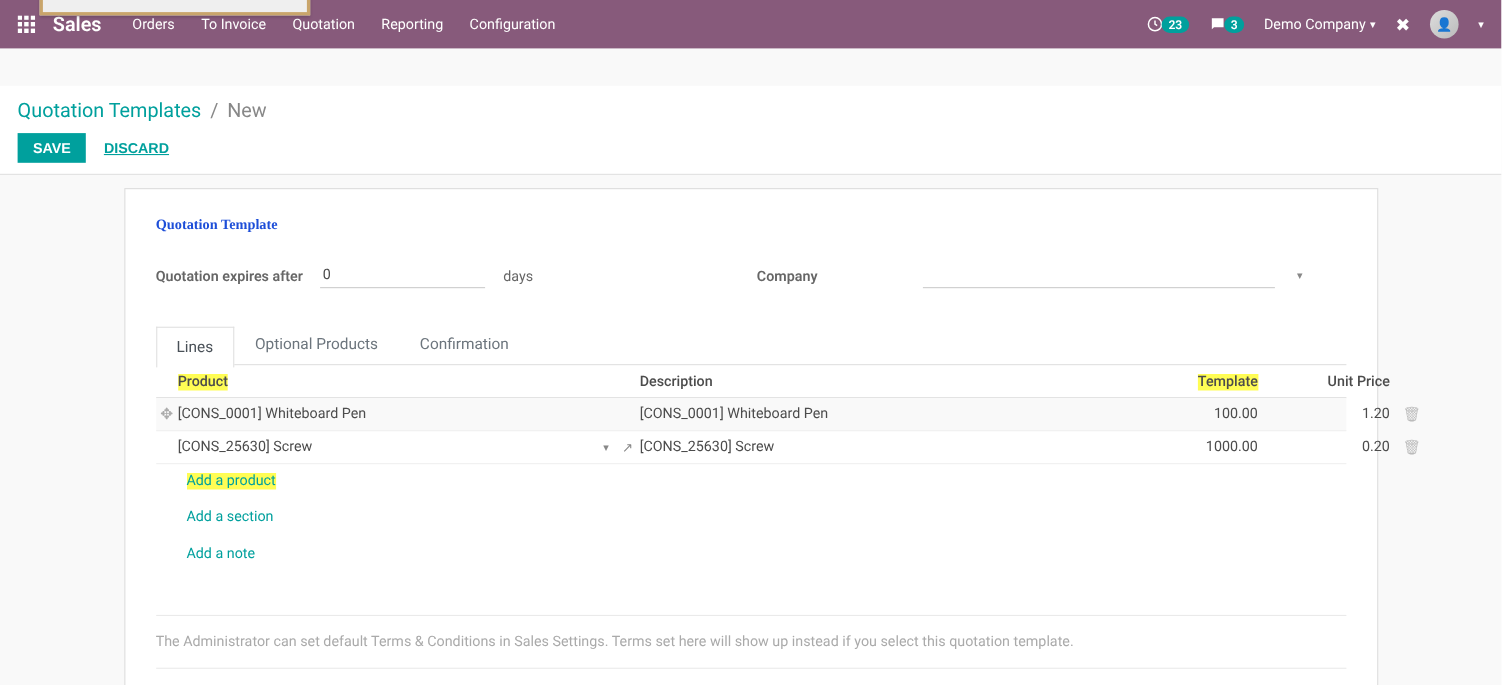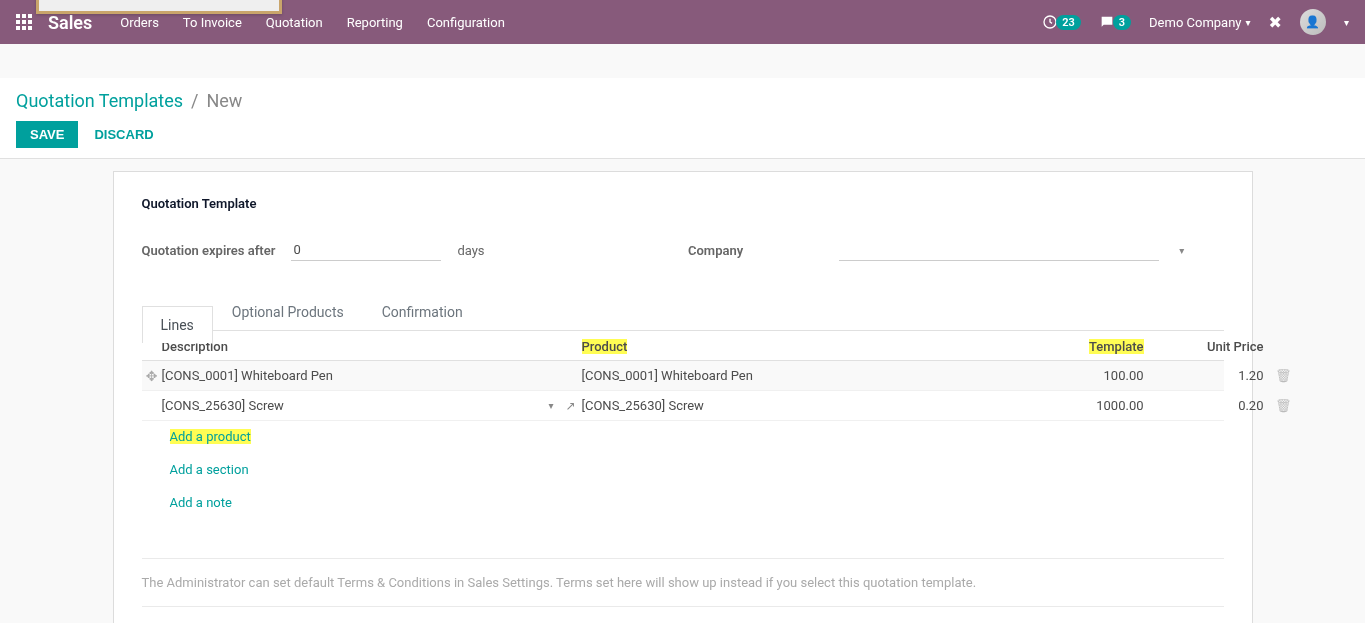--- a/index.html
+++ b/index.html
@@ -68,29 +68,29 @@
     .breadcrumb .bc-sep { color: #888; }
     .breadcrumb .bc-cur { color: #888; }
     .btn-row { display:flex; gap:16px; align-items:center; }
     .btn-save {
       background:#00a09d; color:#fff; border:none;
       padding: 6px 14px; font-size:13px; font-weight:600;
       cursor:pointer; text-transform:uppercase;
     }
     .btn-discard {
       background:none; border:none; color:#00a09d;
-      font-size:13px; font-weight:600; cursor:pointer; text-transform:uppercase;
+      font-size:13px; font-weight:600; cursor:pointer; text-transform:uppercase;text-decoration:underline;
     }
     .sheet-wrap { display:flex; justify-content:center; padding: 12px 0 30px 0;}
     .sheet {
       background:#fff; border:1px solid #dcdcdc;
       width: 1140px; padding: 24px 28px 20px 28px;
     }
     .field-label { color:#666; font-size:13px; }
-    .oe-title-label { font-weight:600; color:#0f172a; }
+    .oe-title-label { font-weight:600; color:#1d4ed8;font-family:Liberation Serif, serif; }
     .oe-title-input {
       width: 640px;
       font-size: 30px;
       border: none;
       border-bottom: 1px solid #bbb;
       padding: 2px 2px 4px 2px;
       outline:none;
       color:#4c4c4c;
       margin-top:2px;
     }
@@ -105,21 +105,21 @@
     }
     .company-input {
       border:none; border-bottom:1px solid #ccc;
       width: 320px; font-size:13px; padding:3px 2px; outline:none;
     }
     .days-label { color:#666; }
     .dropdown-caret { color:#888; font-size:10px; margin-left:4px; cursor:pointer;}
 
     .tabs { margin-top: 32px; border-bottom:1px solid #e0e0e0; display:flex;}
     .tab { padding: 10px 18px; color:#6c757d; cursor:pointer; border:1px solid transparent; border-bottom:none; font-size:14px;}
-    .tab.active { color:#495057; border-color:#e0e0e0; background:#fff; position:relative; top:13px;text-align:right;}
+    .tab.active { color:#495057; border-color:#e0e0e0; background:#fff; position:relative; top:3px;text-align:right;}
     
     .grid { margin-top:0; }
     .grid-head, .grid-row {
       display:grid;
       grid-template-columns: 20px 420px 440px 130px 120px 24px;
       align-items:center;
       min-height: 30px;
     }
     .grid-head { color:#4c4c4c; font-weight:500; border-bottom:1px solid #e0e0e0; padding: 8px 0 6px 0;}
     .grid-head .th { font-size:13px; }
@@ -228,22 +228,22 @@
 
     <div class="tabs">
       <div class="tab active">Lines</div>
       <div class="tab">Optional Products</div>
       <div class="tab">Confirmation</div>
     </div>
 
     <div class="grid">
       <div class="grid-head">
         <span></span>
+        <span class="th"><span class="hl-yellow">Product</span></span>
         <span class="th">Description</span>
-        <span class="th"><span class="hl-yellow">Product</span></span>
         <span class="th num"><span class="hl-yellow">Template</span></span>
         <span class="th num">Unit Price</span>
         <span></span>
       </div>
 
       <div class="grid-row row-selected">
         <span class="drag-icon">✥</span>
         <span class="product-cell">
           <span>[CONS_0001] Whiteboard Pen</span>
         </span>

